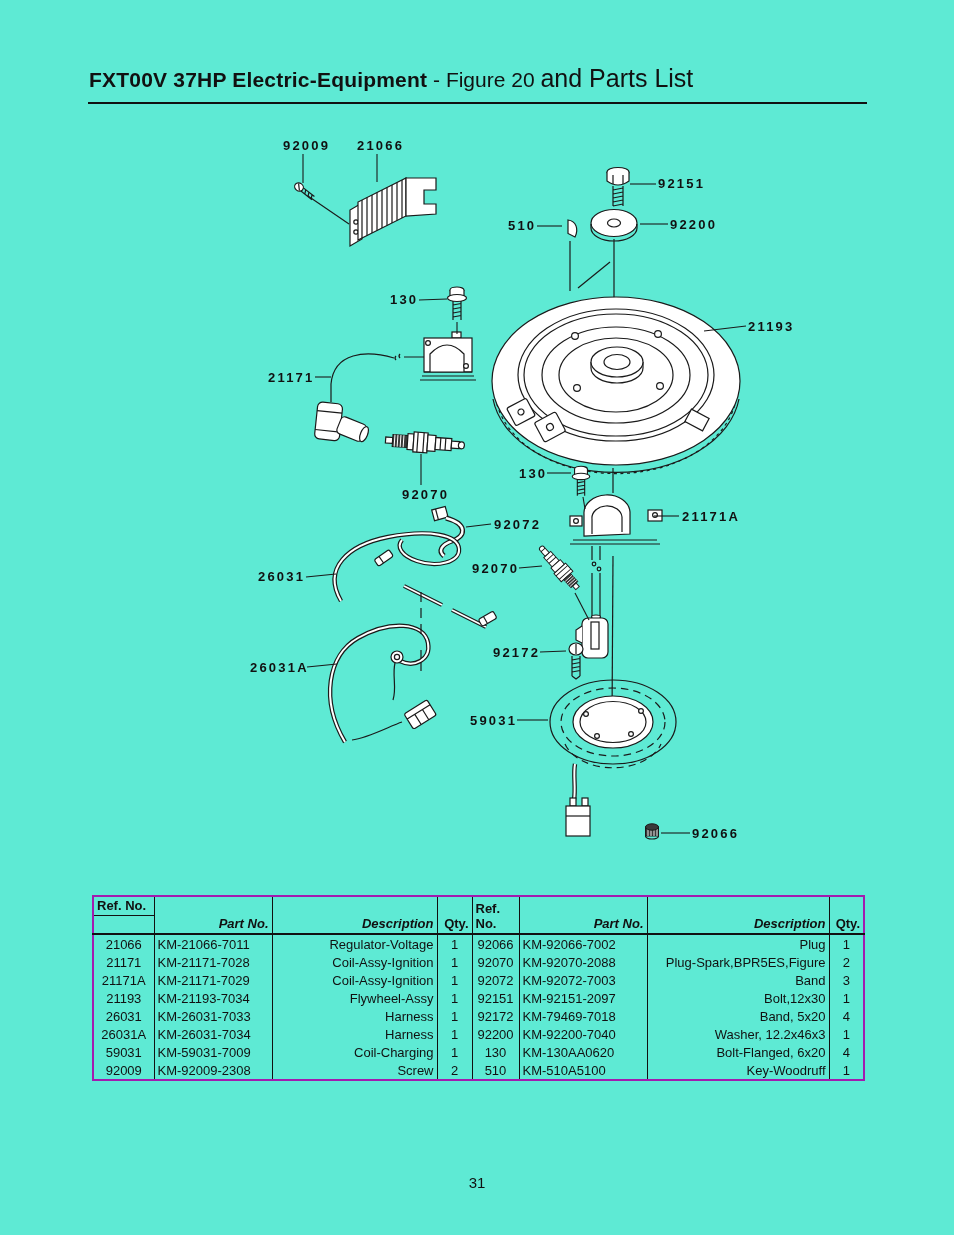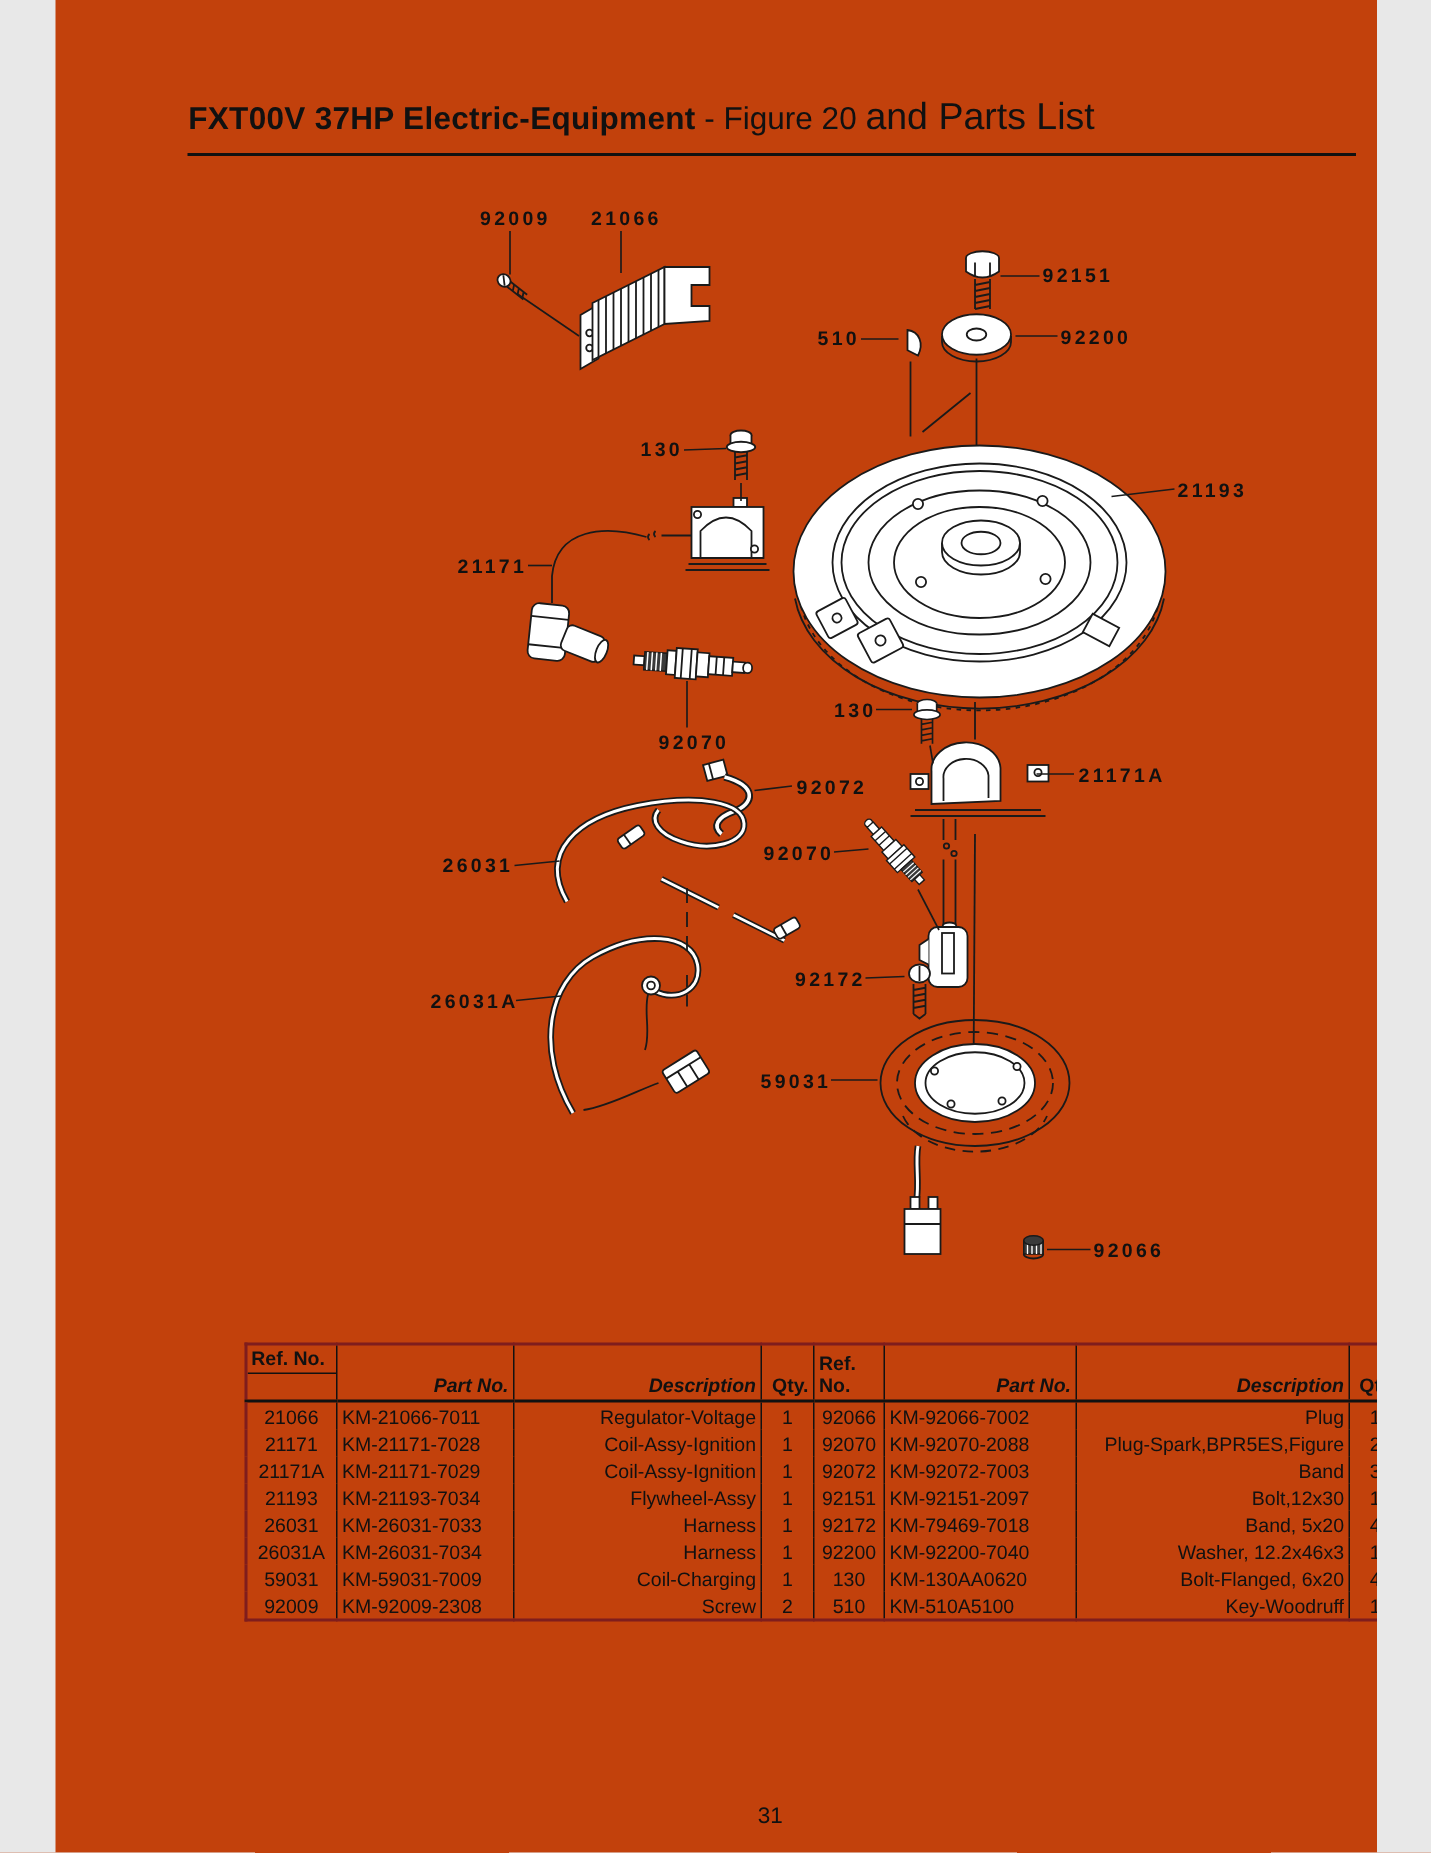--- a/index.html
+++ b/index.html
@@ -1,51 +1,51 @@
 <!DOCTYPE html>
 <html><head>
 <meta charset="utf-8">
 <style>
   html,body{margin:0;padding:0;background:#e8e8e8;}
   .page{
-    position:relative;width:881px;height:1235px;background:#c2410c;
+    position:relative;width:954px;height:1235px;background:#5eead4;
     font-family:"Liberation Sans",sans-serif;color:#111;overflow:hidden;
     margin:0 auto;
   }
   
   .title-block{position:absolute;left:89px;top:64px;white-space:nowrap;}
   .title-bold{font-size:21px;font-weight:bold;letter-spacing:.2px;}
   .title-mid{font-size:21px;font-weight:normal;}
   .title-big{font-size:25px;font-weight:normal;}
   .title-rule{position:absolute;left:88px;top:102px;width:779px;height:2px;background:#111;}
   
   svg.diagram{position:absolute;left:0;top:0;}
   svg.diagram .ln{stroke:#1a1a1a;stroke-width:1.2;fill:none;}
   svg.diagram .fw{stroke:#1a1a1a;stroke-width:1.2;fill:#fff;}
   svg.diagram .dk{stroke:#1a1a1a;stroke-width:1;fill:#3a3a3a;}
   svg.diagram text.callout{font-family:"Liberation Sans",sans-serif;font-size:13px;font-weight:bold;letter-spacing:2.2px;fill:#111;}
   svg.diagram line.leader{stroke:#1a1a1a;stroke-width:1.1;}
   
   .table-wrap{position:absolute;left:92px;top:895px;width:771px;}
   table.parts{border-collapse:collapse;table-layout:fixed;width:771px;font-size:13px;}
   table.parts th,table.parts td{border-left:1px solid #111;border-right:1px solid #111;padding:0 3px;overflow:hidden;white-space:nowrap;}
-  table.parts{border:2px solid #7f1d1d;margin-left:34px;}
+  table.parts{border:2px solid #a21caf;}
   table.parts thead th{border-bottom:2px solid #111;font-weight:bold;height:34px;vertical-align:bottom;padding-bottom:2px;}
   th.h-refL{vertical-align:top !important;padding:0 !important;}
   th.h-refL .inner{display:block;border-bottom:1.5px solid #111;padding:1px 3px 2px 3px;text-align:left;}
   th.h-refR{text-align:left;line-height:15px;vertical-align:bottom;}
   th.h-part,th.h-desc{text-align:right;font-style:italic;}
   th.h-qty{text-align:right;}
   table.parts tbody td{height:18px;border-top:none;border-bottom:none;}
   td.c-ref{text-align:center;}
   td.c-part{text-align:left;}
   td.c-desc{text-align:right;}
   td.c-qty{text-align:center;}
   
-  .page-number{position:absolute;top:1202px;left:0;width:954px;text-align:center;font-size:15px;}
+  .page-number{position:absolute;top:1174px;left:0;width:954px;text-align:center;font-size:15px;}
 </style>
 </head>
 <body>
 
 <div class="page">
 
   <div class="title-block">
     <span class="title-bold">FXT00V 37HP Electric-Equipment</span><span class="title-mid"> - Figure 20 </span><span class="title-big">and Parts List</span>
   </div>
   <div class="title-rule"></div>

